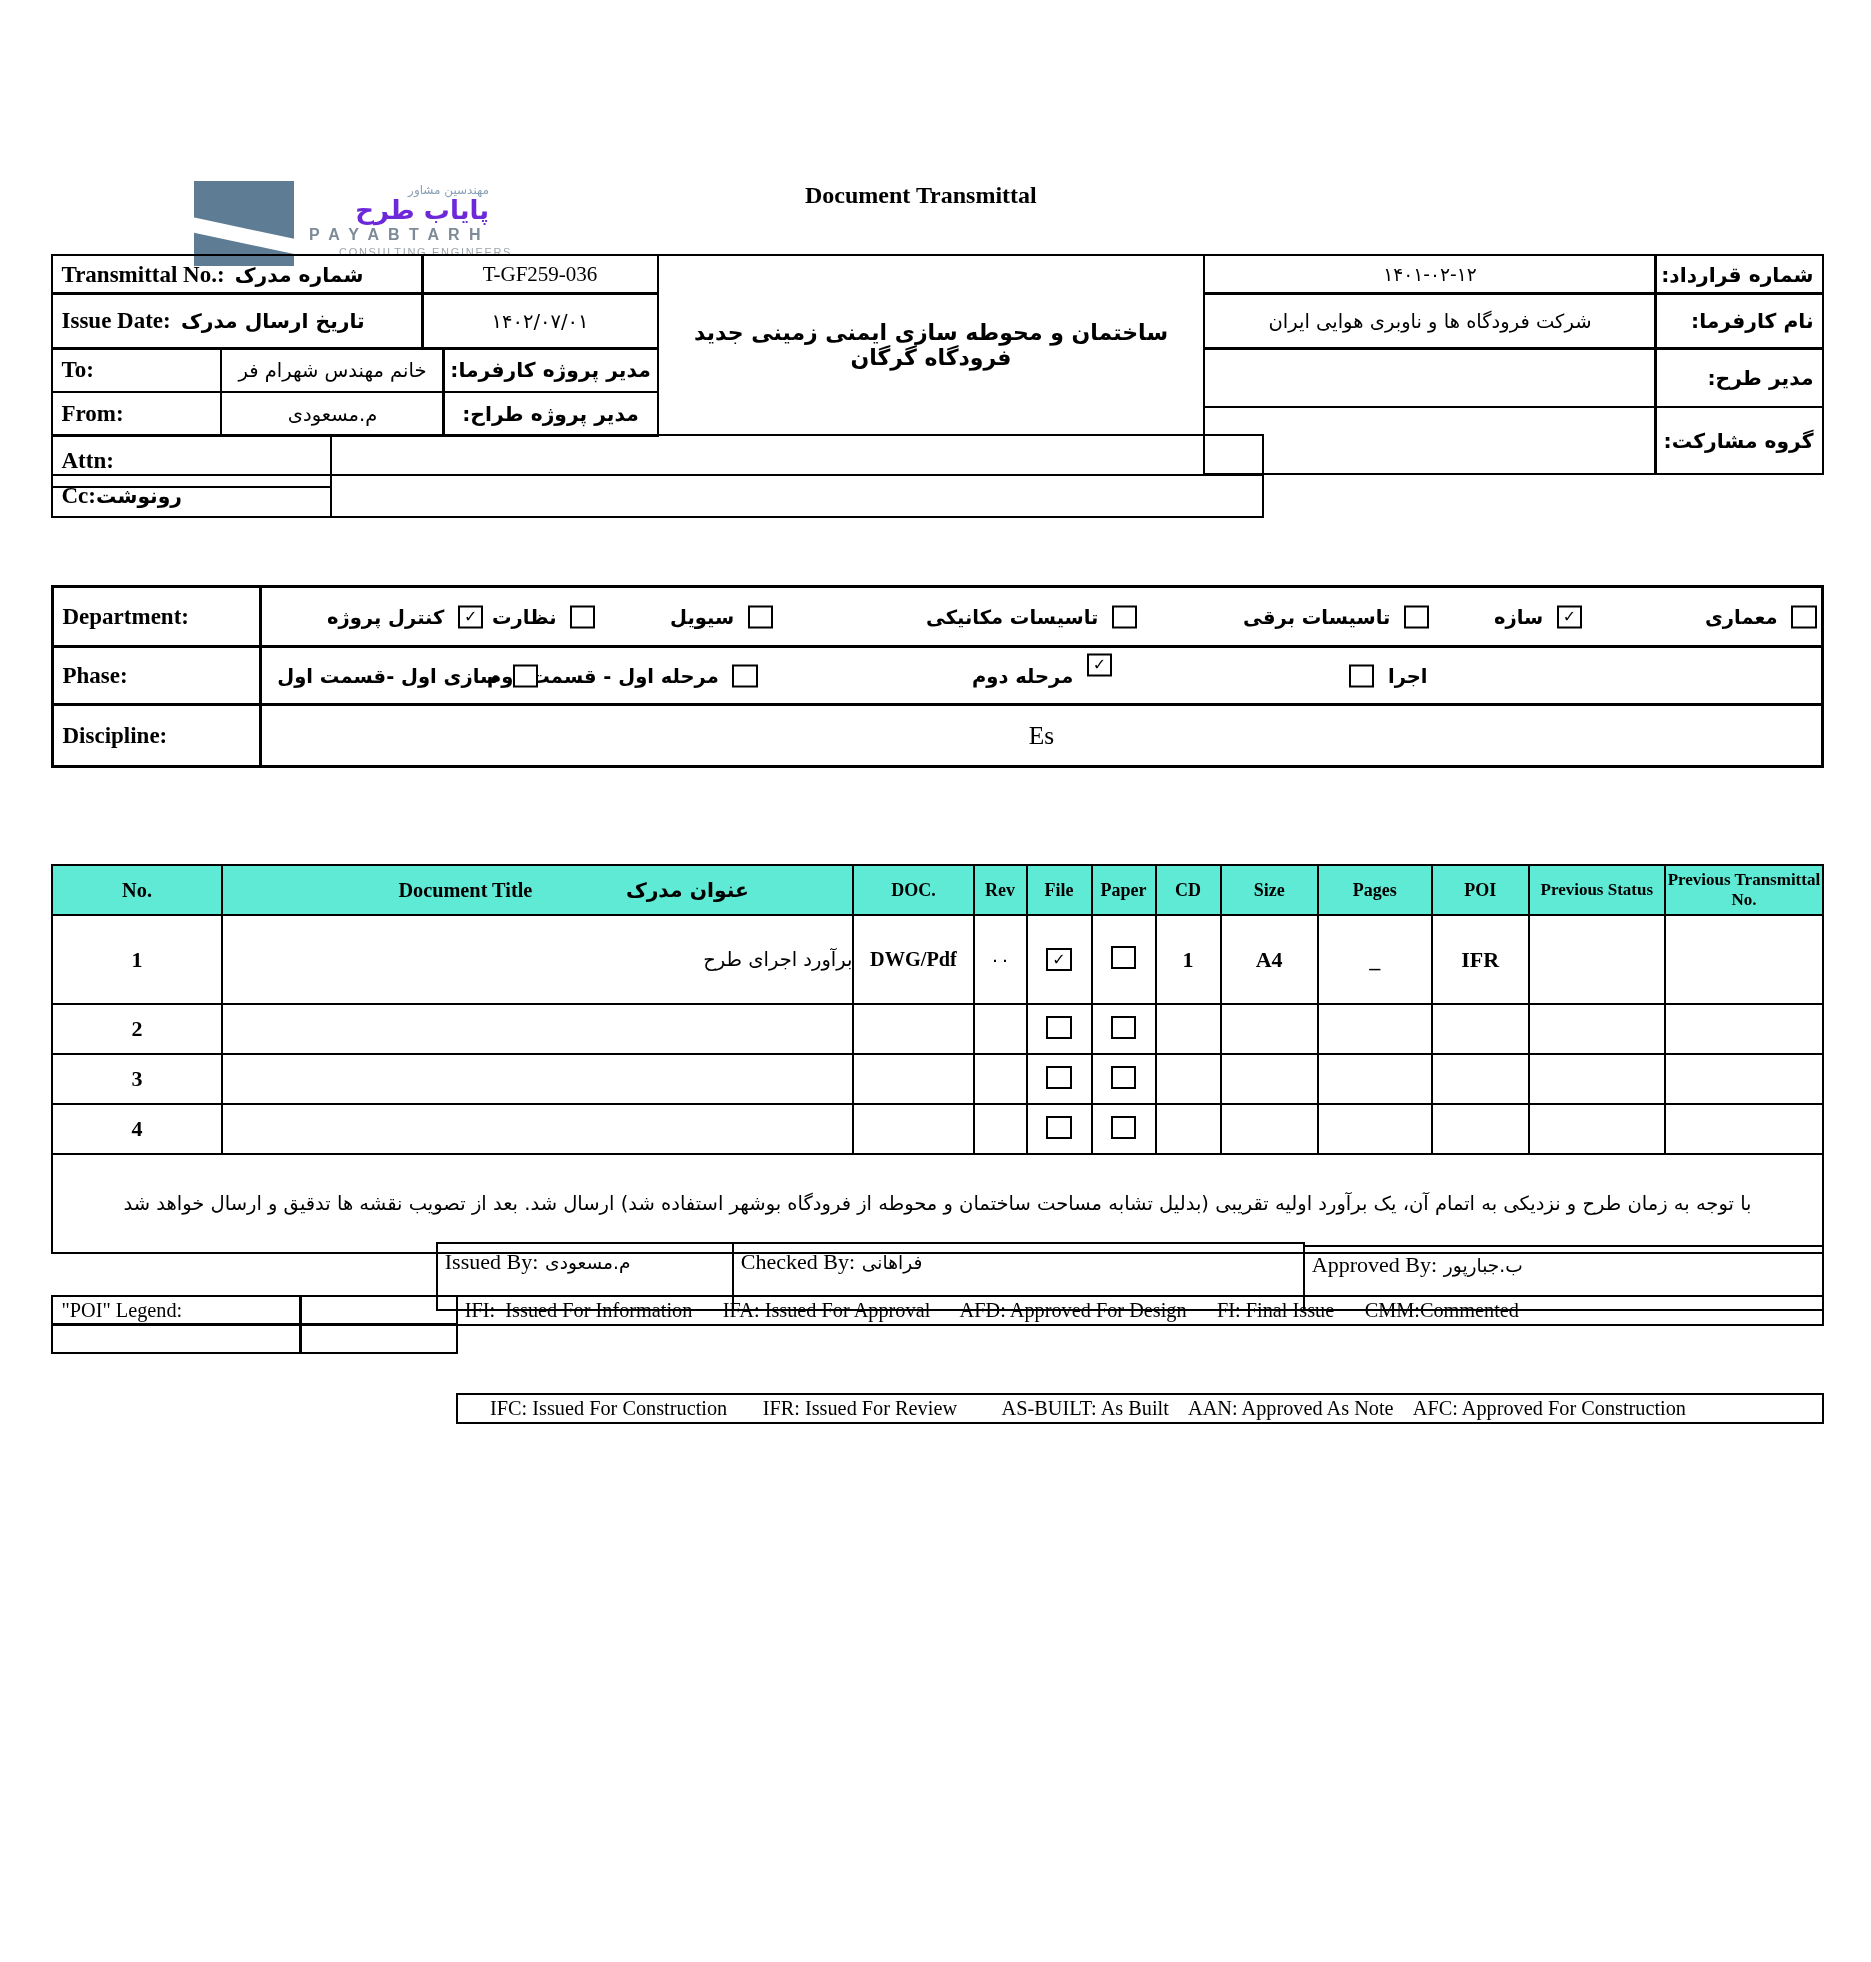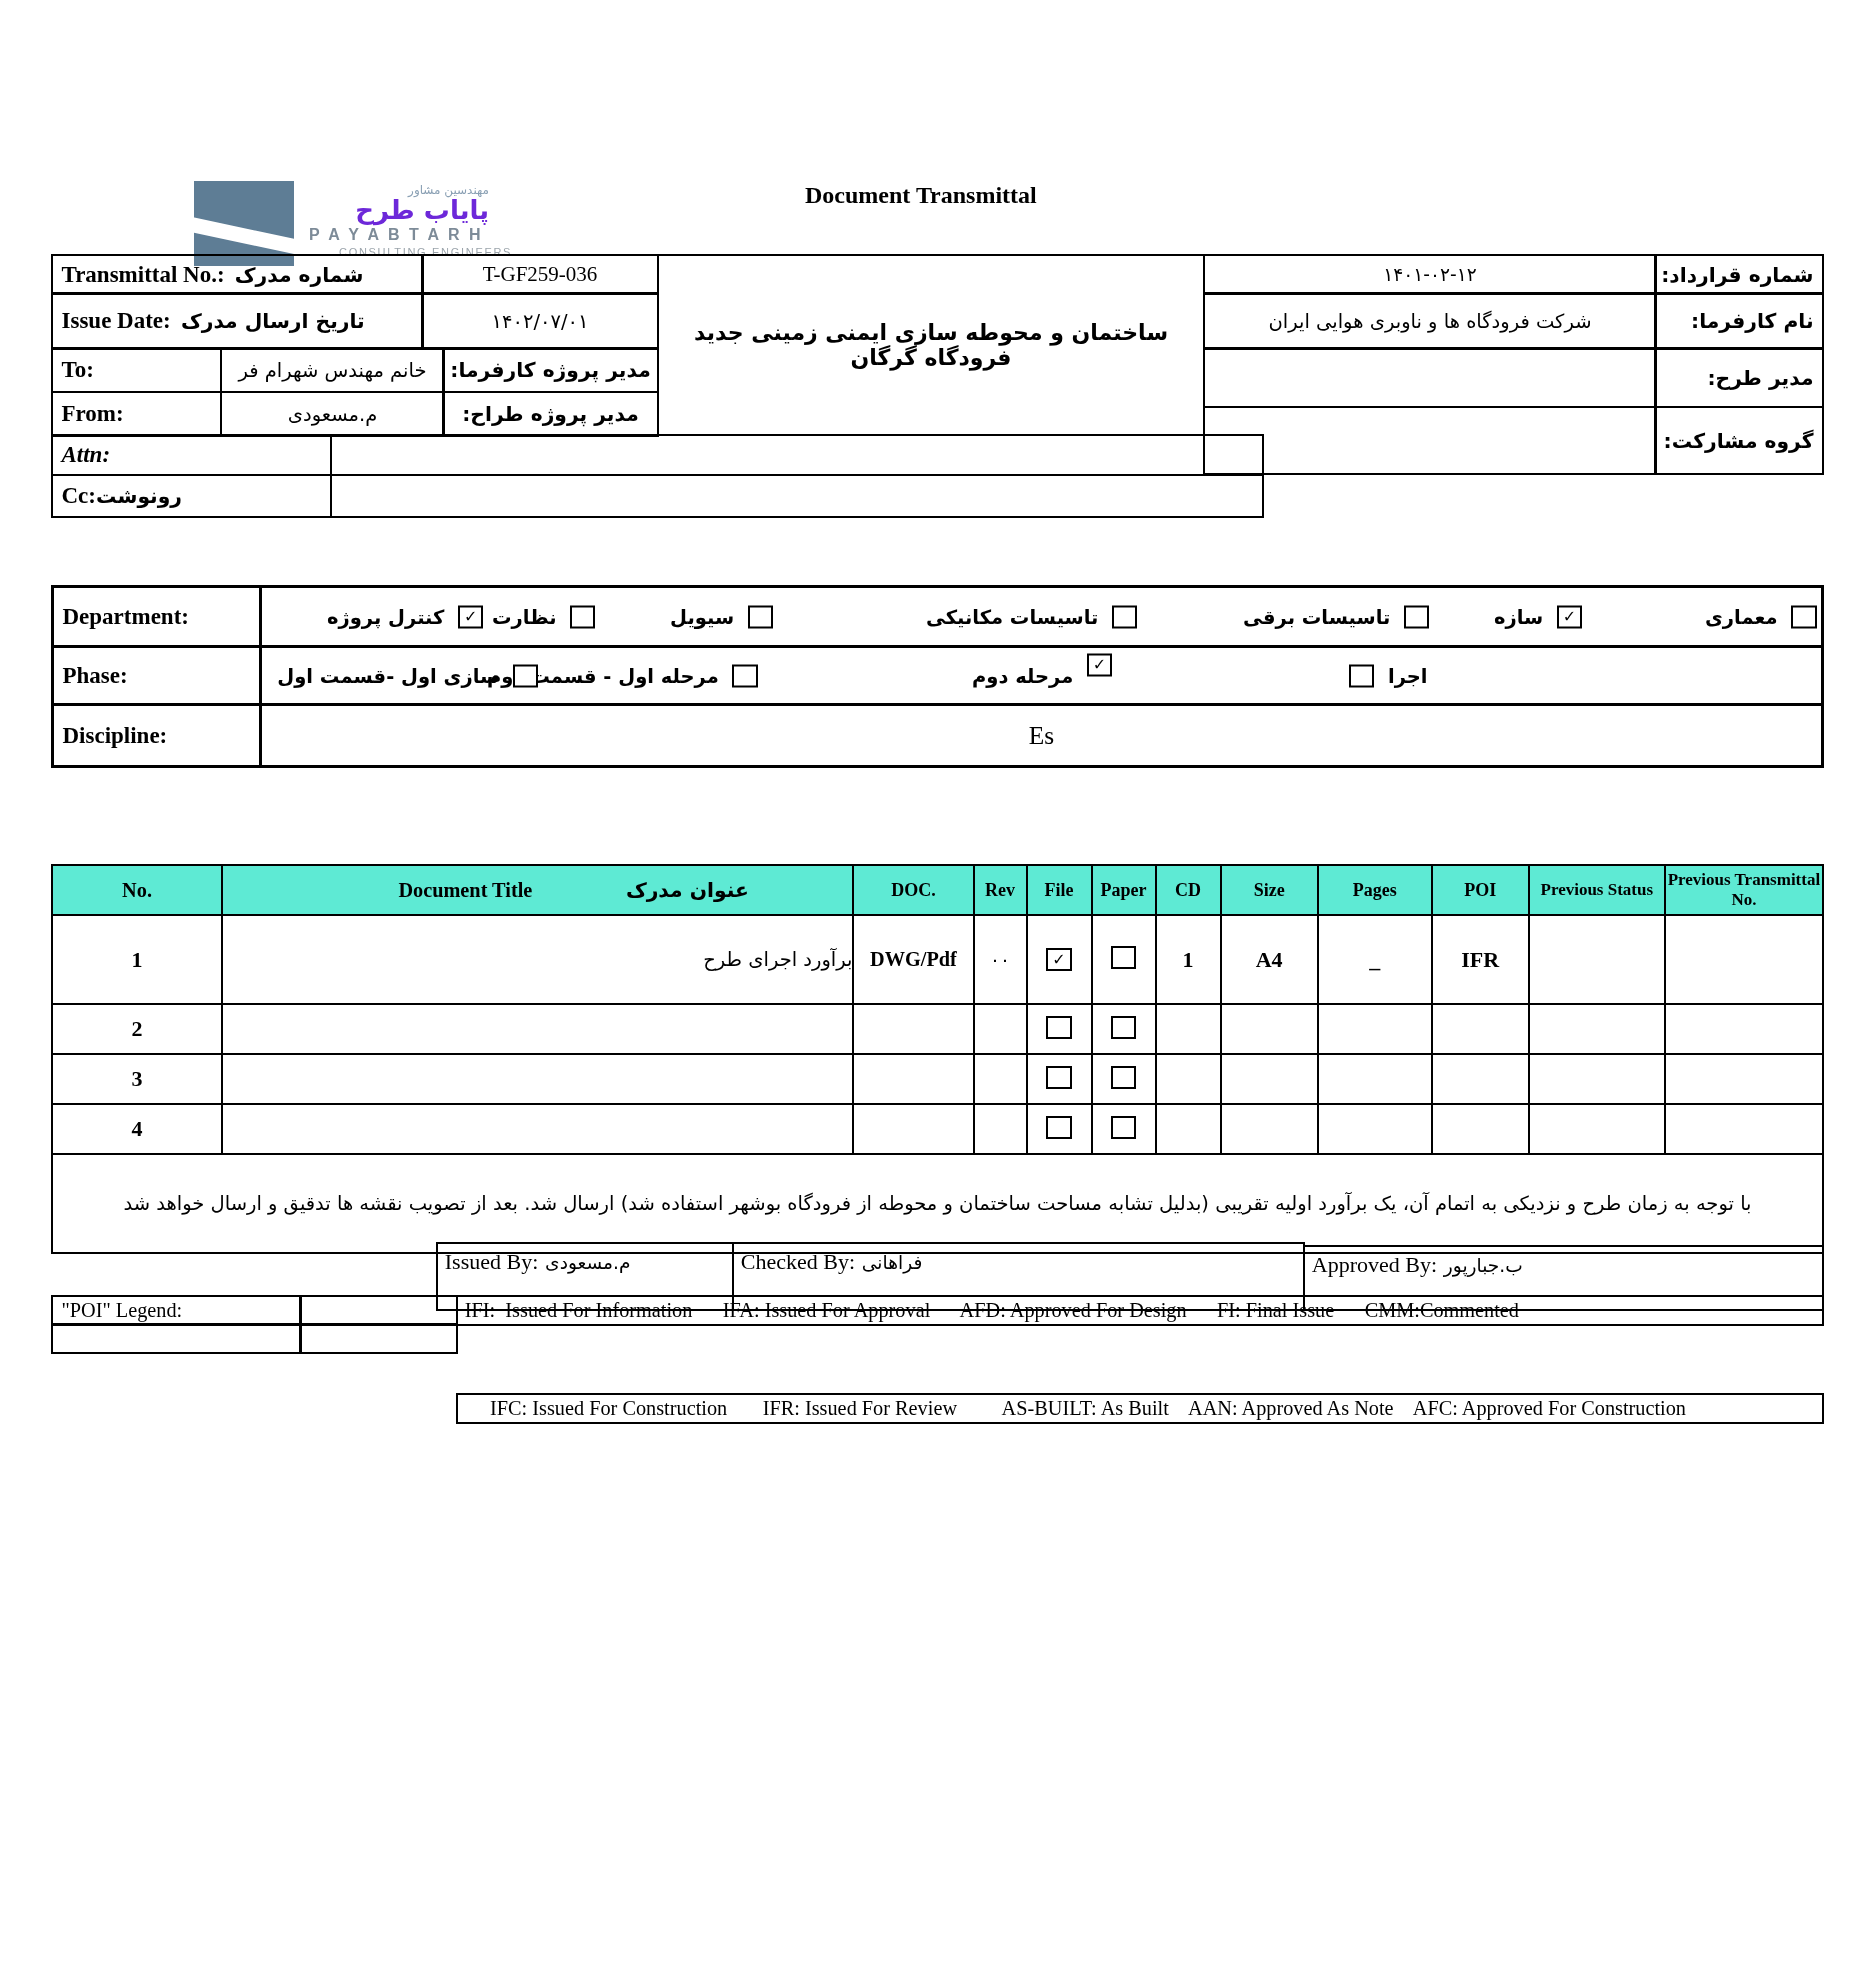--- a/index.html
+++ b/index.html
@@ -100,21 +100,21 @@
   <div class="cell pl" style="left:51px;top:391px;width:171px;height:46px;">
     <span class="en-b">From:</span>
   </div>
   <div class="cell ctr fa-r" style="left:220px;top:391px;width:225px;height:46px;">
     <span>م.مسعودی</span>
   </div>
   <div class="cell ctr fa-b" style="left:442px;top:391px;width:217px;height:46px;">
     <span>مدیر پروژه طراح:</span>
   </div>
 
-  <div class="cell pl" style="left:51px;top:434px;width:281px;height:42px;font-style:italic;">
+  <div class="cell pl" style="left:51px;top:434px;width:281px;height:54px;">
     <span class="en-b">Attn:</span>
   </div>
   <div class="cell" style="left:330px;top:434px;width:934px;height:42px;">
     <span></span>
   </div>
 
   <div class="cell pl" style="left:51px;top:474px;width:281px;height:44px;">
     <span class="en-b">Cc:</span>
       <span class="fa-b">رونوشت</span>
   </div>

